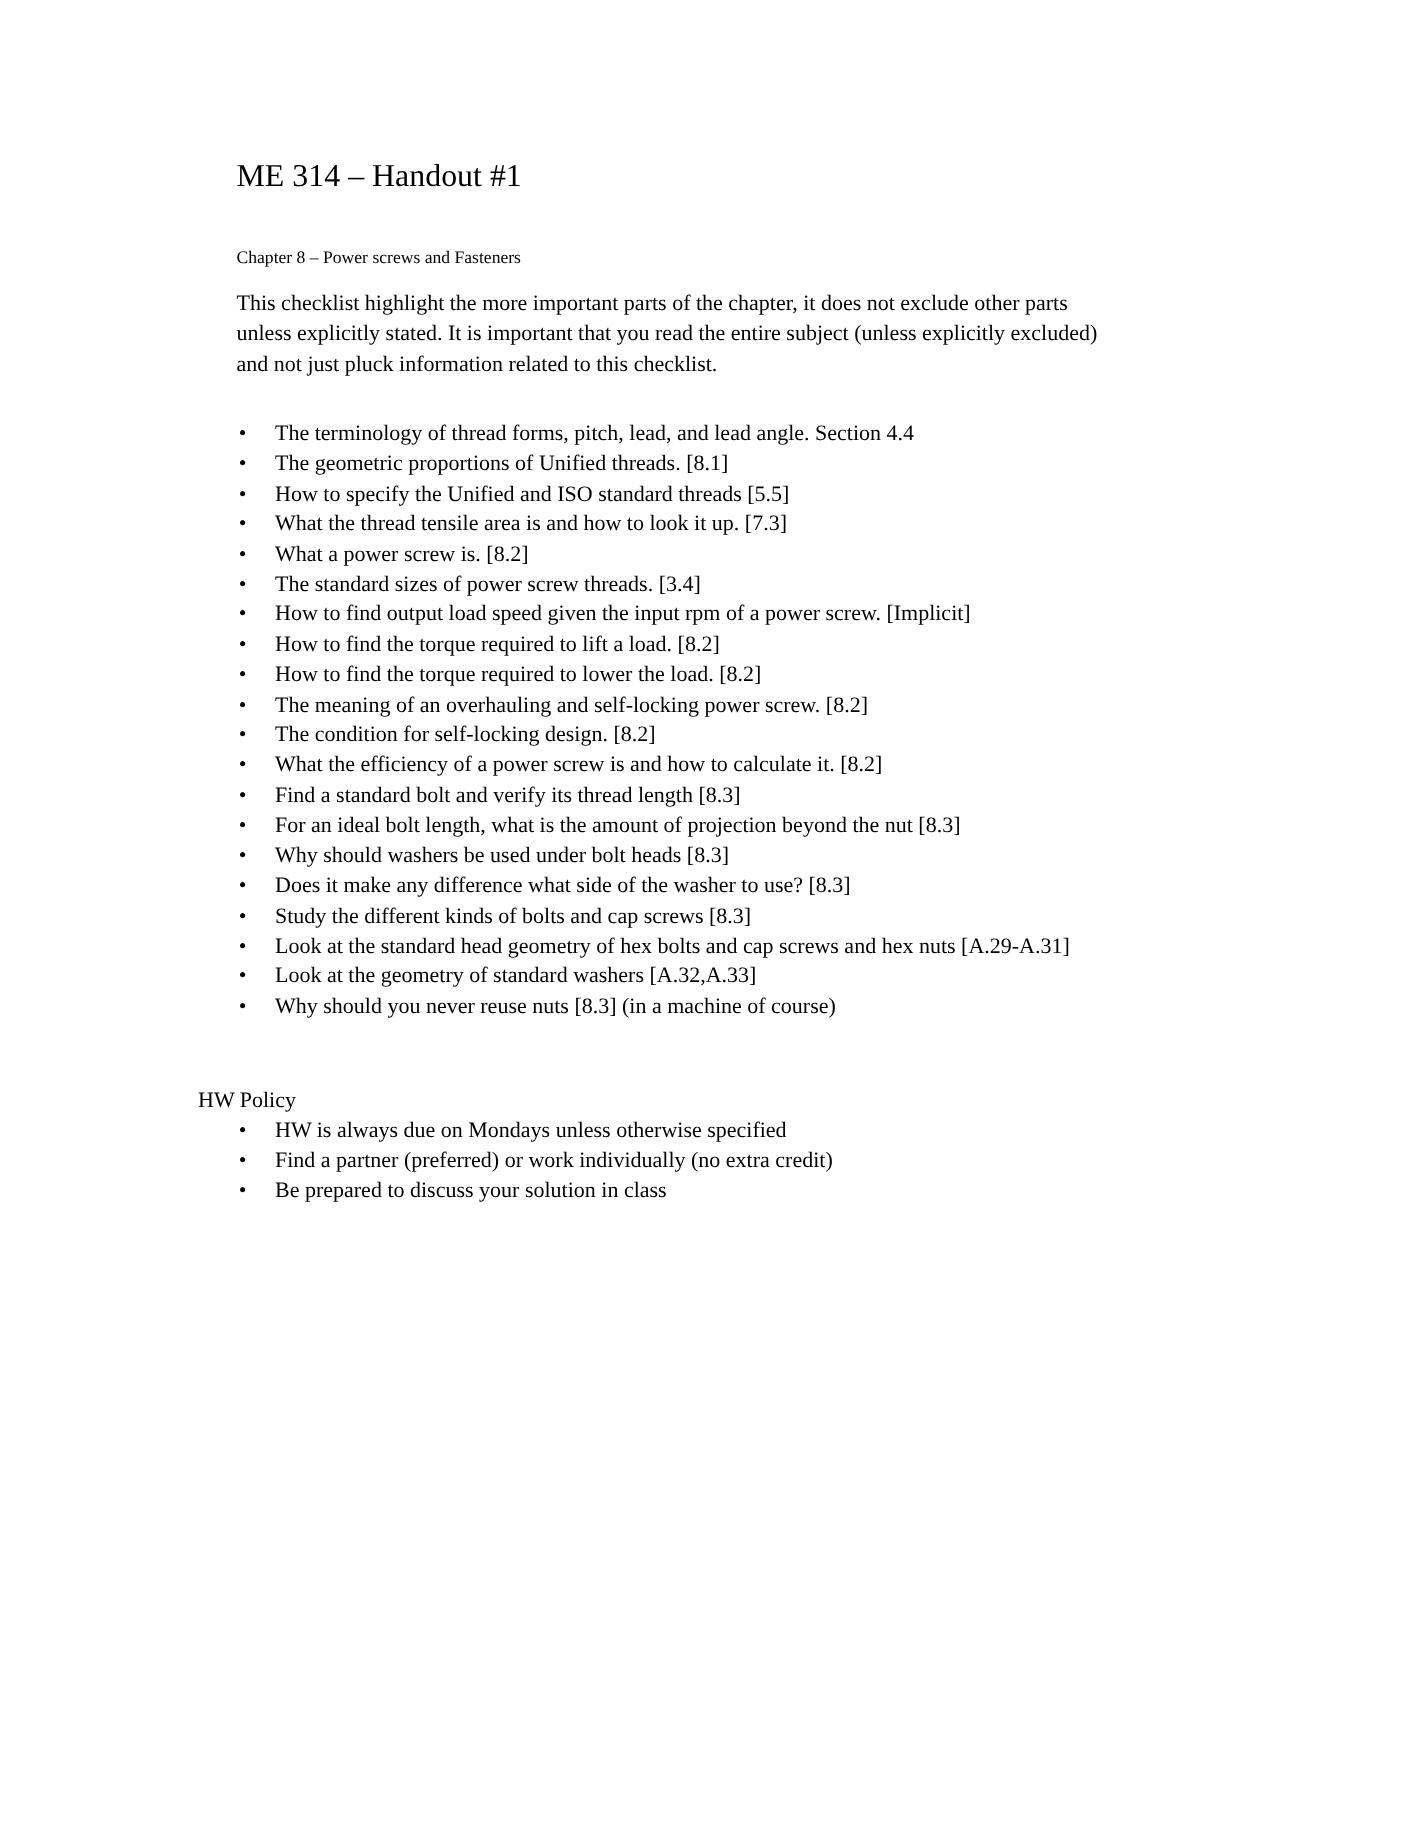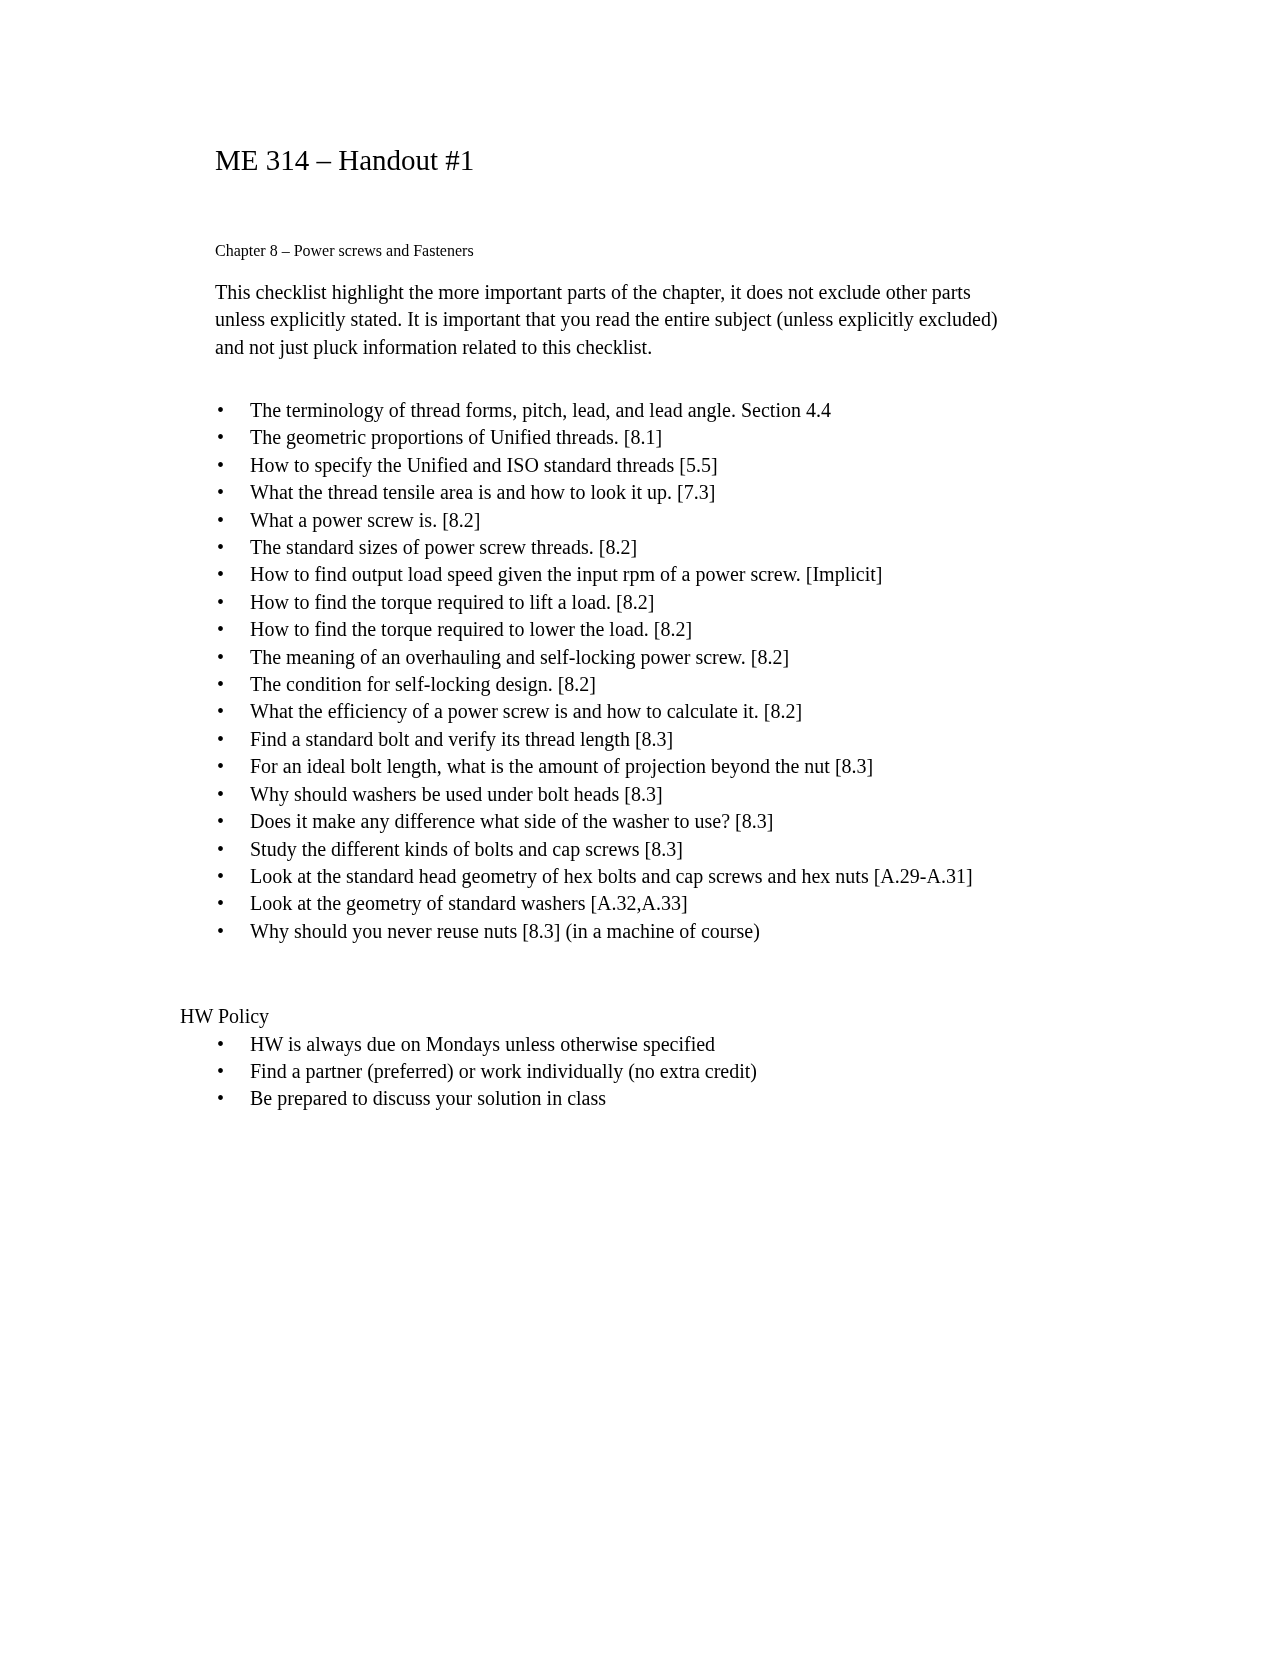--- a/index.html
+++ b/index.html
@@ -15,21 +15,21 @@
   .page {
     position: absolute;
     inset: 0;
     padding: 143px 265px 0 215px;
     background: #ffffff;
   }
   .doc-title {
     font-size: 29px;
     font-weight: 400;
     line-height: 34px;
-    margin-bottom: 60px;
+    margin-bottom: 44px;
   }
   .chapter {
     font-size: 16px;
     line-height: 27.5px;
     margin-bottom: 14px;
   }
   .intro {
     font-size: 20px;
     line-height: 27.5px;
     margin-bottom: 36px;
@@ -83,21 +83,21 @@
       <li>The terminology of thread forms, pitch, lead, and lead angle. Section 4.4</li>
 
       <li>The geometric proportions of Unified threads. [8.1]</li>
 
       <li>How to specify the Unified and ISO standard threads [5.5]</li>
 
       <li>What the thread tensile area is and how to look it up. [7.3]</li>
 
       <li>What a power screw is. [8.2]</li>
 
-      <li>The standard sizes of power screw threads. [8.2]</li>
+      <li>The standard sizes of power screw threads. [3.4]</li>
 
       <li>How to find output load speed given the input rpm of a power screw. [Implicit]</li>
 
       <li>How to find the torque required to lift a load. [8.2]</li>
 
       <li>How to find the torque required to lower the load. [8.2]</li>
 
       <li>The meaning of an overhauling and self-locking power screw. [8.2]</li>
 
       <li>The condition for self-locking design. [8.2]</li>

